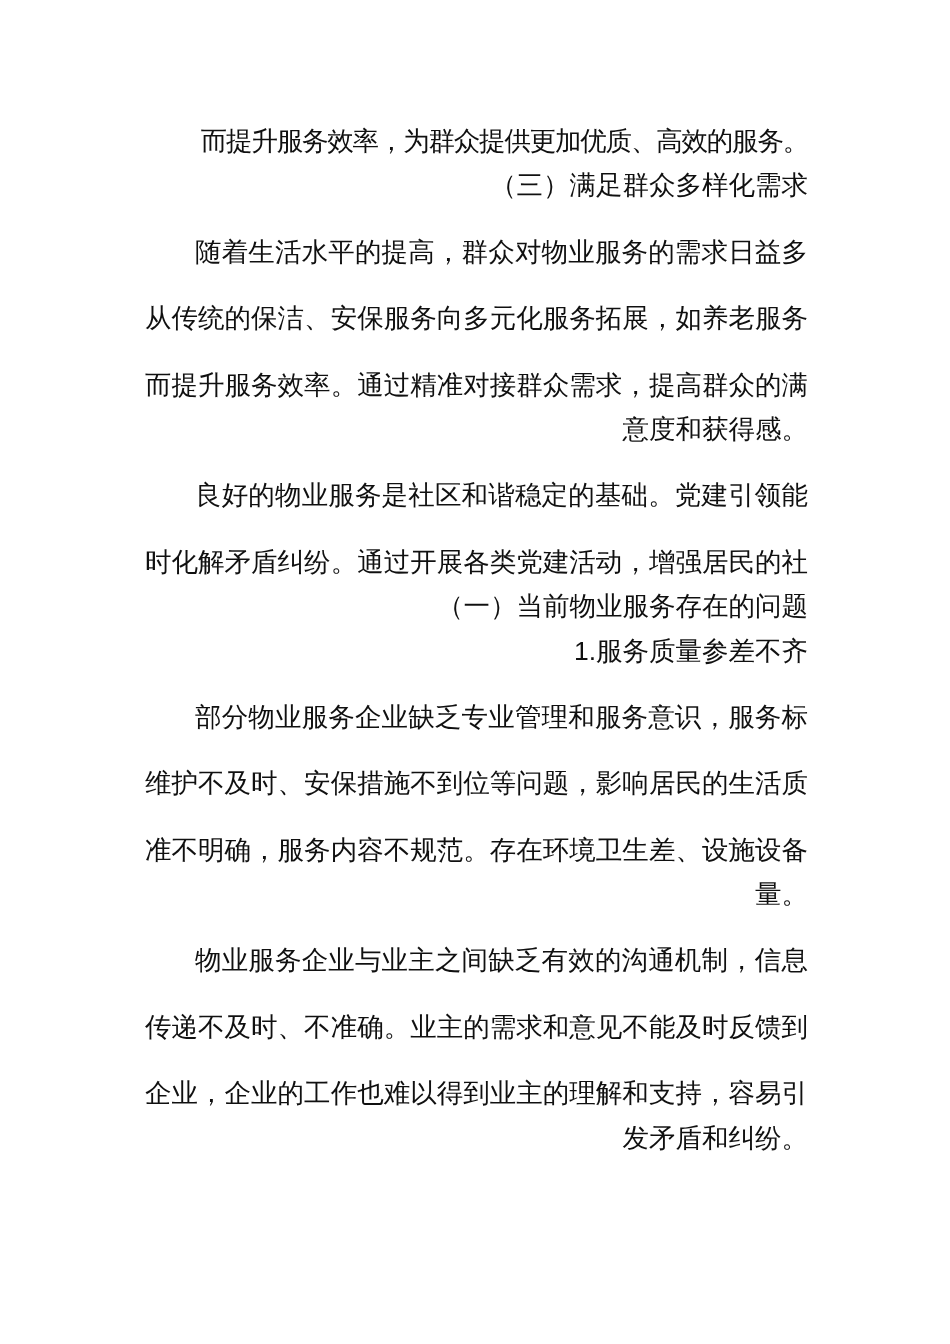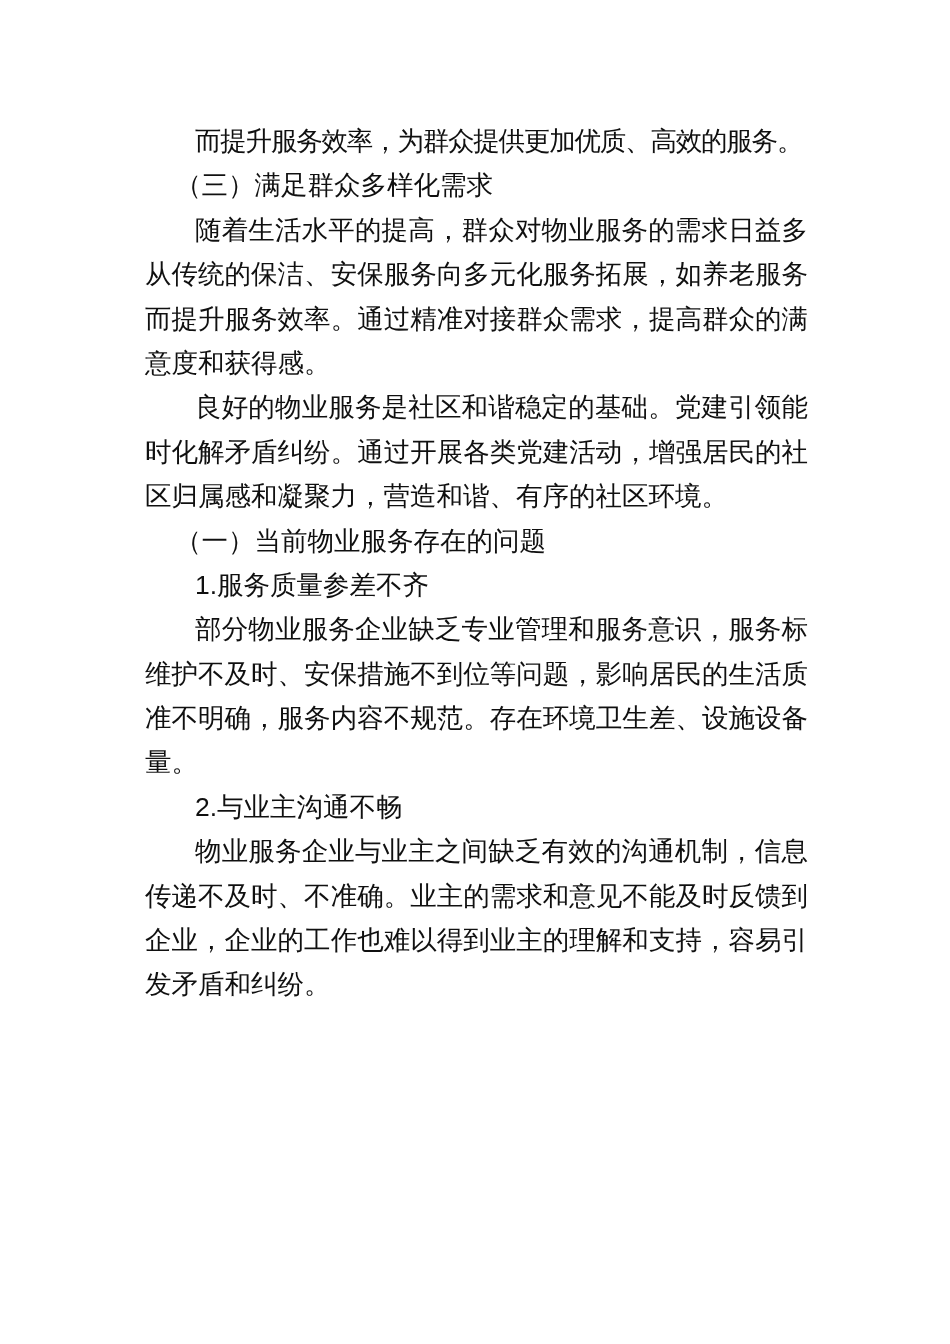--- a/index.html
+++ b/index.html
@@ -24,27 +24,28 @@
   .paragraph {
     margin: 0;
     padding: 0;
   }
   .line {
     height: 44.4px;
     line-height: 44.4px;
     font-size: 26.5px;
     color: #101010;
     font-weight: 400;
-    text-align: left;
+    text-align: right;
     overflow: visible;
   }
   .line.justify {
     text-align: justify;
     text-align-last: justify;
     text-justify: inter-character;
+    margin-top: 22px;
   }
   .line.ind {
     text-indent: 50px;
   }
   .line.ind-paren {
     text-indent: 30px;
   }
   .line.tight {
     letter-spacing: -1.2px;
   }
@@ -62,37 +63,33 @@
       </div>
       <div class="paragraph">
         <div class="line justify ind">随着生活水平的提高，群众对物业服务的需求日益多</div>
         <div class="line justify">从传统的保洁、安保服务向多元化服务拓展，如养老服务</div>
         <div class="line justify">而提升服务效率。通过精准对接群众需求，提高群众的满</div>
         <div class="line">意度和获得感。</div>
       </div>
       <div class="paragraph">
         <div class="line justify ind">良好的物业服务是社区和谐稳定的基础。党建引领能</div>
         <div class="line justify">时化解矛盾纠纷。通过开展各类党建活动，增强居民的社</div>
-        <div class="line">区归属感和凝聚力，营造和谐、有序的社区环境。</div>
       </div>
       <div class="paragraph">
         <div class="line ind-paren">（一）当前物业服务存在的问题</div>
       </div>
       <div class="paragraph">
         <div class="line ind">1.服务质量参差不齐</div>
       </div>
       <div class="paragraph">
         <div class="line justify ind">部分物业服务企业缺乏专业管理和服务意识，服务标</div>
         <div class="line justify">维护不及时、安保措施不到位等问题，影响居民的生活质</div>
         <div class="line justify">准不明确，服务内容不规范。存在环境卫生差、设施设备</div>
         <div class="line">量。</div>
       </div>
       <div class="paragraph">
-        <div class="line ind">2.与业主沟通不畅</div>
-      </div>
-      <div class="paragraph">
         <div class="line justify ind">物业服务企业与业主之间缺乏有效的沟通机制，信息</div>
         <div class="line justify">传递不及时、不准确。业主的需求和意见不能及时反馈到</div>
         <div class="line justify">企业，企业的工作也难以得到业主的理解和支持，容易引</div>
         <div class="line">发矛盾和纠纷。</div>
       </div>
     </div>
 </div>
 
 </body></html>

